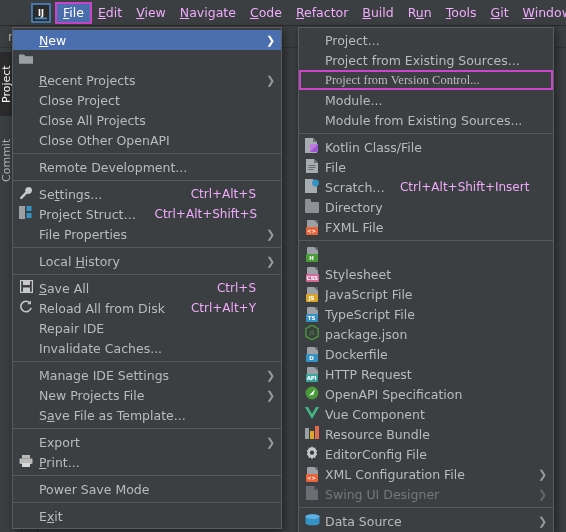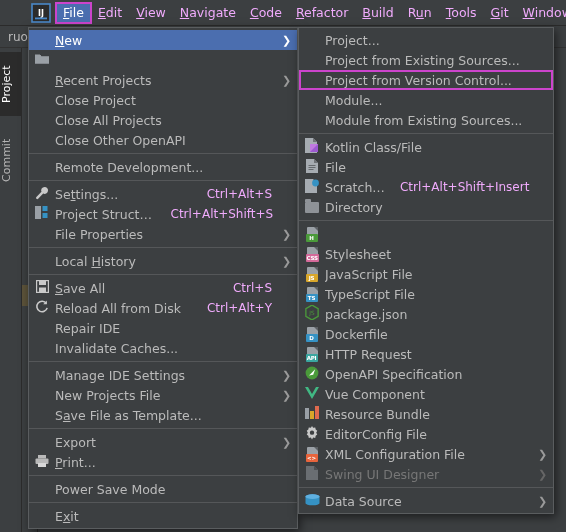--- a/index.html
+++ b/index.html
@@ -88,34 +88,34 @@
 
   
   .menu {
     position: absolute;
     background: #3c3f41;
     border: 1px solid #5a5d5f;
     box-shadow: 2px 3px 9px rgba(0,0,0,0.55);
     padding: 2px 0;
     z-index: 50;
   }
-  #file-menu  { left: 28px;  top: 27px; width: 270px; }
+  #file-menu  { left: 12px;  top: 27px; width: 270px; }
   #new-menu   { left: 298px; top: 27px; width: 256px; }
 
   .mi {
     position: relative;
     display: flex; align-items: center;
     height: 20px;
     padding: 0 6px 0 4px;
     font-size: 12.5px; color: #bbbbbb;
     white-space: nowrap; cursor: default;
   }
   .mi.sel { background: #4b6eaf; color: #ffffff; }
   .mi.disabled { color: #777777; }
-  .mi.hl-box { outline: 2px solid #cc44cc; outline-offset: -2px; }
+  .mi.hl-box { outline: 2px solid #cc44cc; outline-offset: -2px; font-family: Liberation Serif, serif; }
   .mi-icon {
     width: 18px; min-width: 18px; height: 16px;
     margin-right: 4px;
     display: flex; align-items: center; justify-content: center;
   }
   .mi-label { flex: 1 1 auto; overflow: hidden; text-overflow: ellipsis; }
   .mi-label .mn { text-decoration: underline; }
   .mi-shortcut {
     margin-left: 14px; color: #f0abfc; font-size: 12px;
   }
@@ -430,20 +430,31 @@
         <span class="mi-shortcut">Ctrl+Alt+Shift+Insert</span>
         <span class="mi-arrow"></span>
       </div>
       <div class="mi">
         <span class="mi-icon">
           <span class="folder-ic"></span>
         </span>
         <span class="mi-label">Directory</span>
         <span class="mi-arrow"></span>
       </div>
+      <div class="mi">
+        <span class="mi-icon">
+          <span class="fic">
+            <span class="page"></span>
+            <span class="fold"></span>
+            <span class="tag" style="background:#e8643c">&lt;&gt;</span>
+          </span>
+        </span>
+        <span class="mi-label">FXML File</span>
+        <span class="mi-arrow"></span>
+      </div>
       <div class="msep"></div>
       <div class="mi">
         <span class="mi-icon">
           <span class="fic">
             <span class="page"></span>
             <span class="fold"></span>
             <span class="tag" style="background:#4a9a3a">H</span>
           </span>
         </span>
         <span class="mi-arrow"></span>

